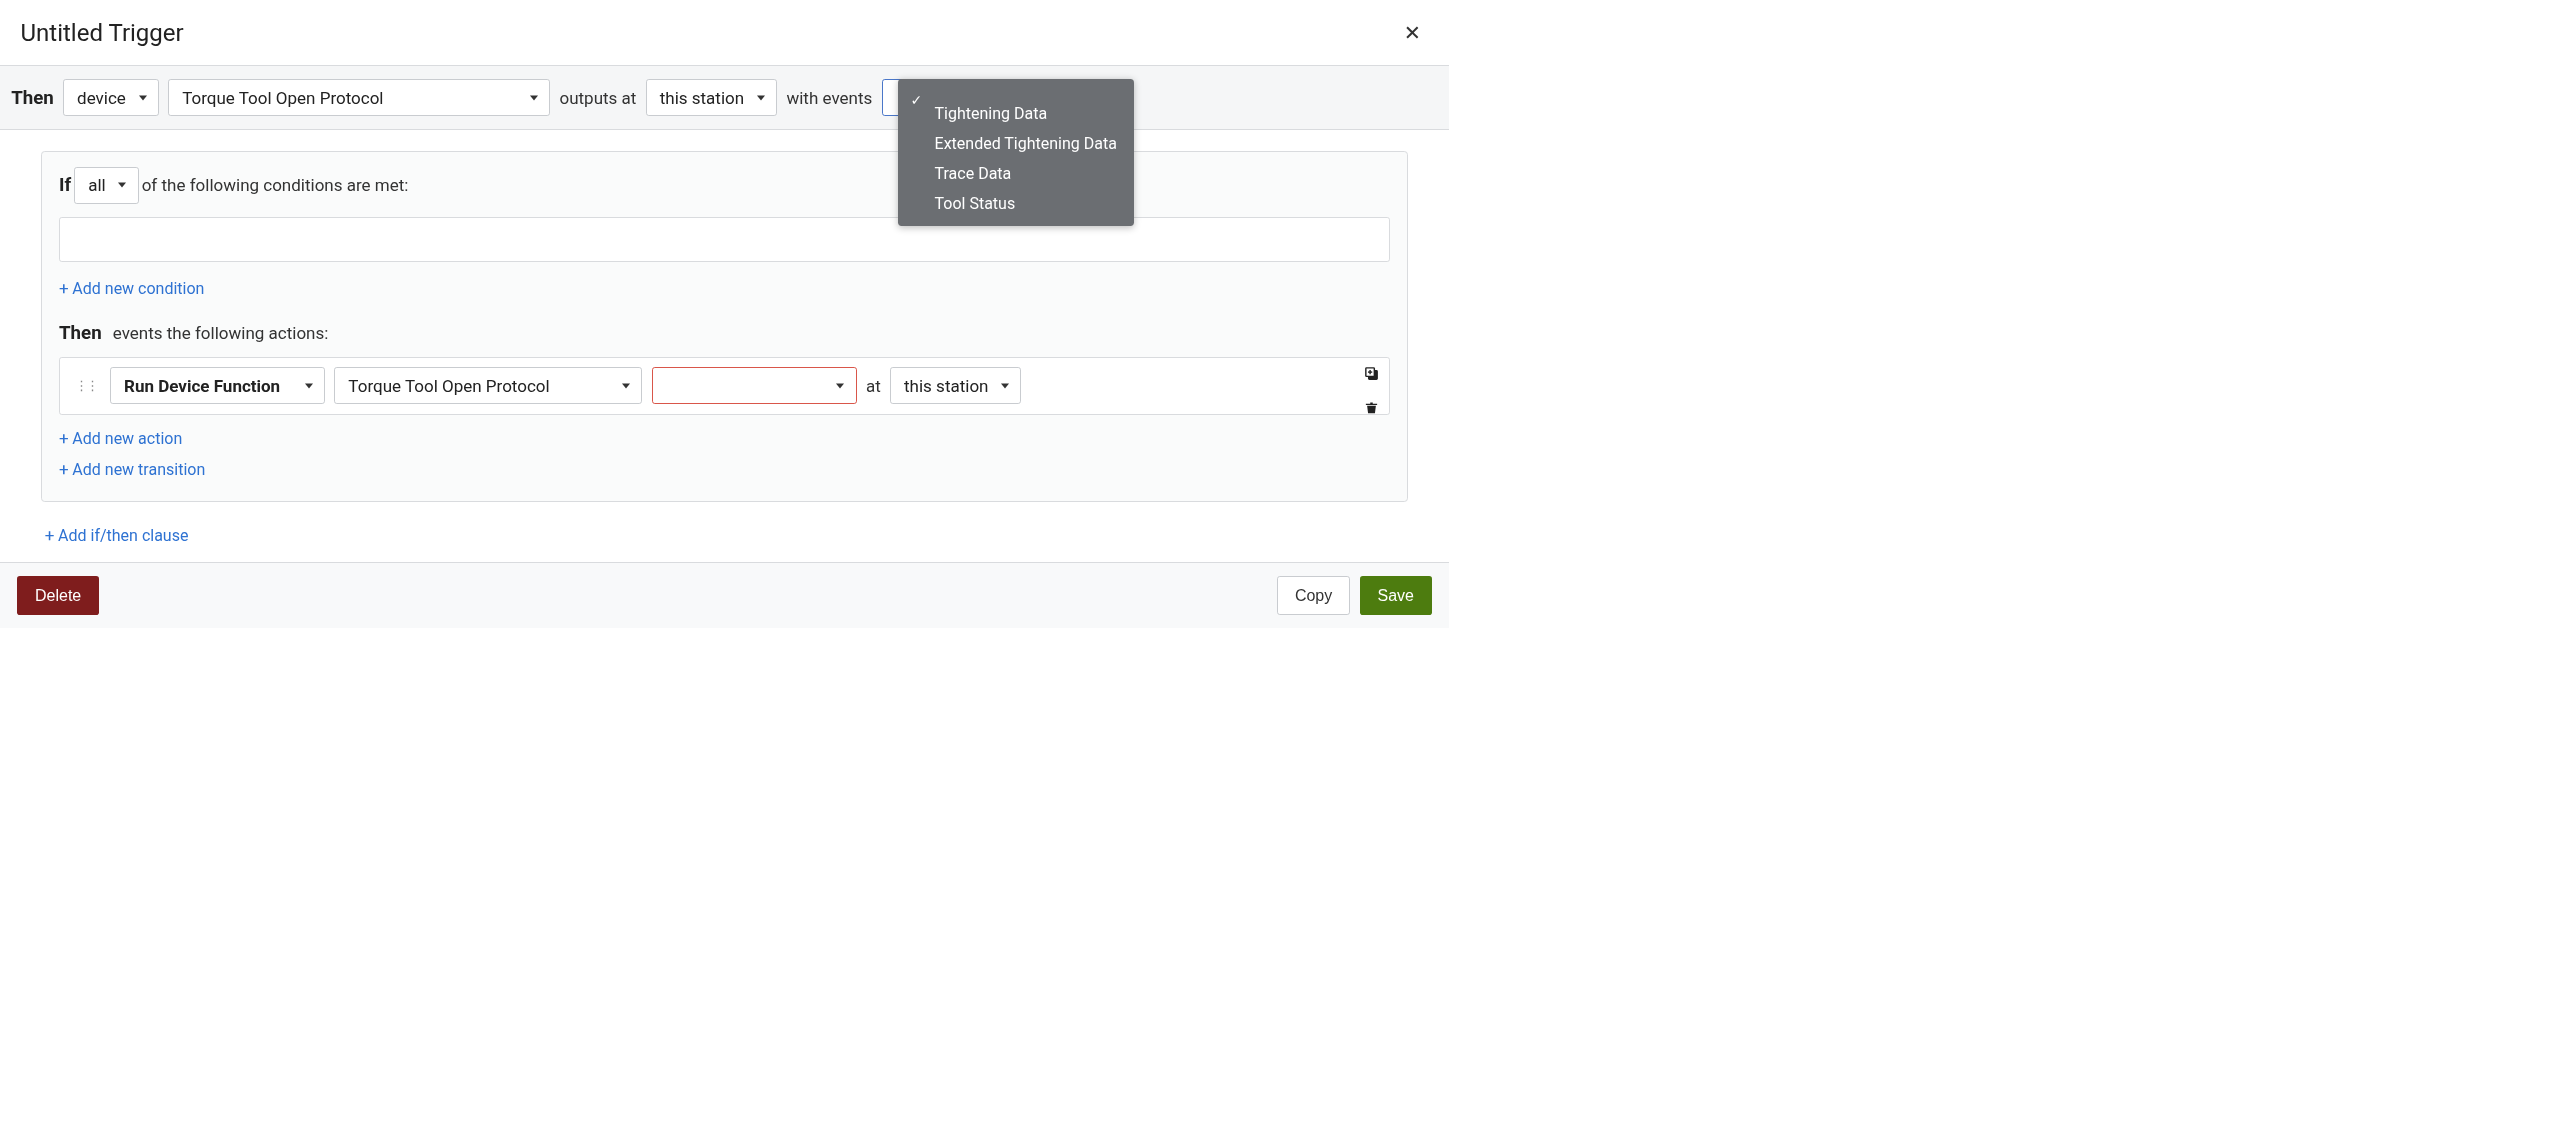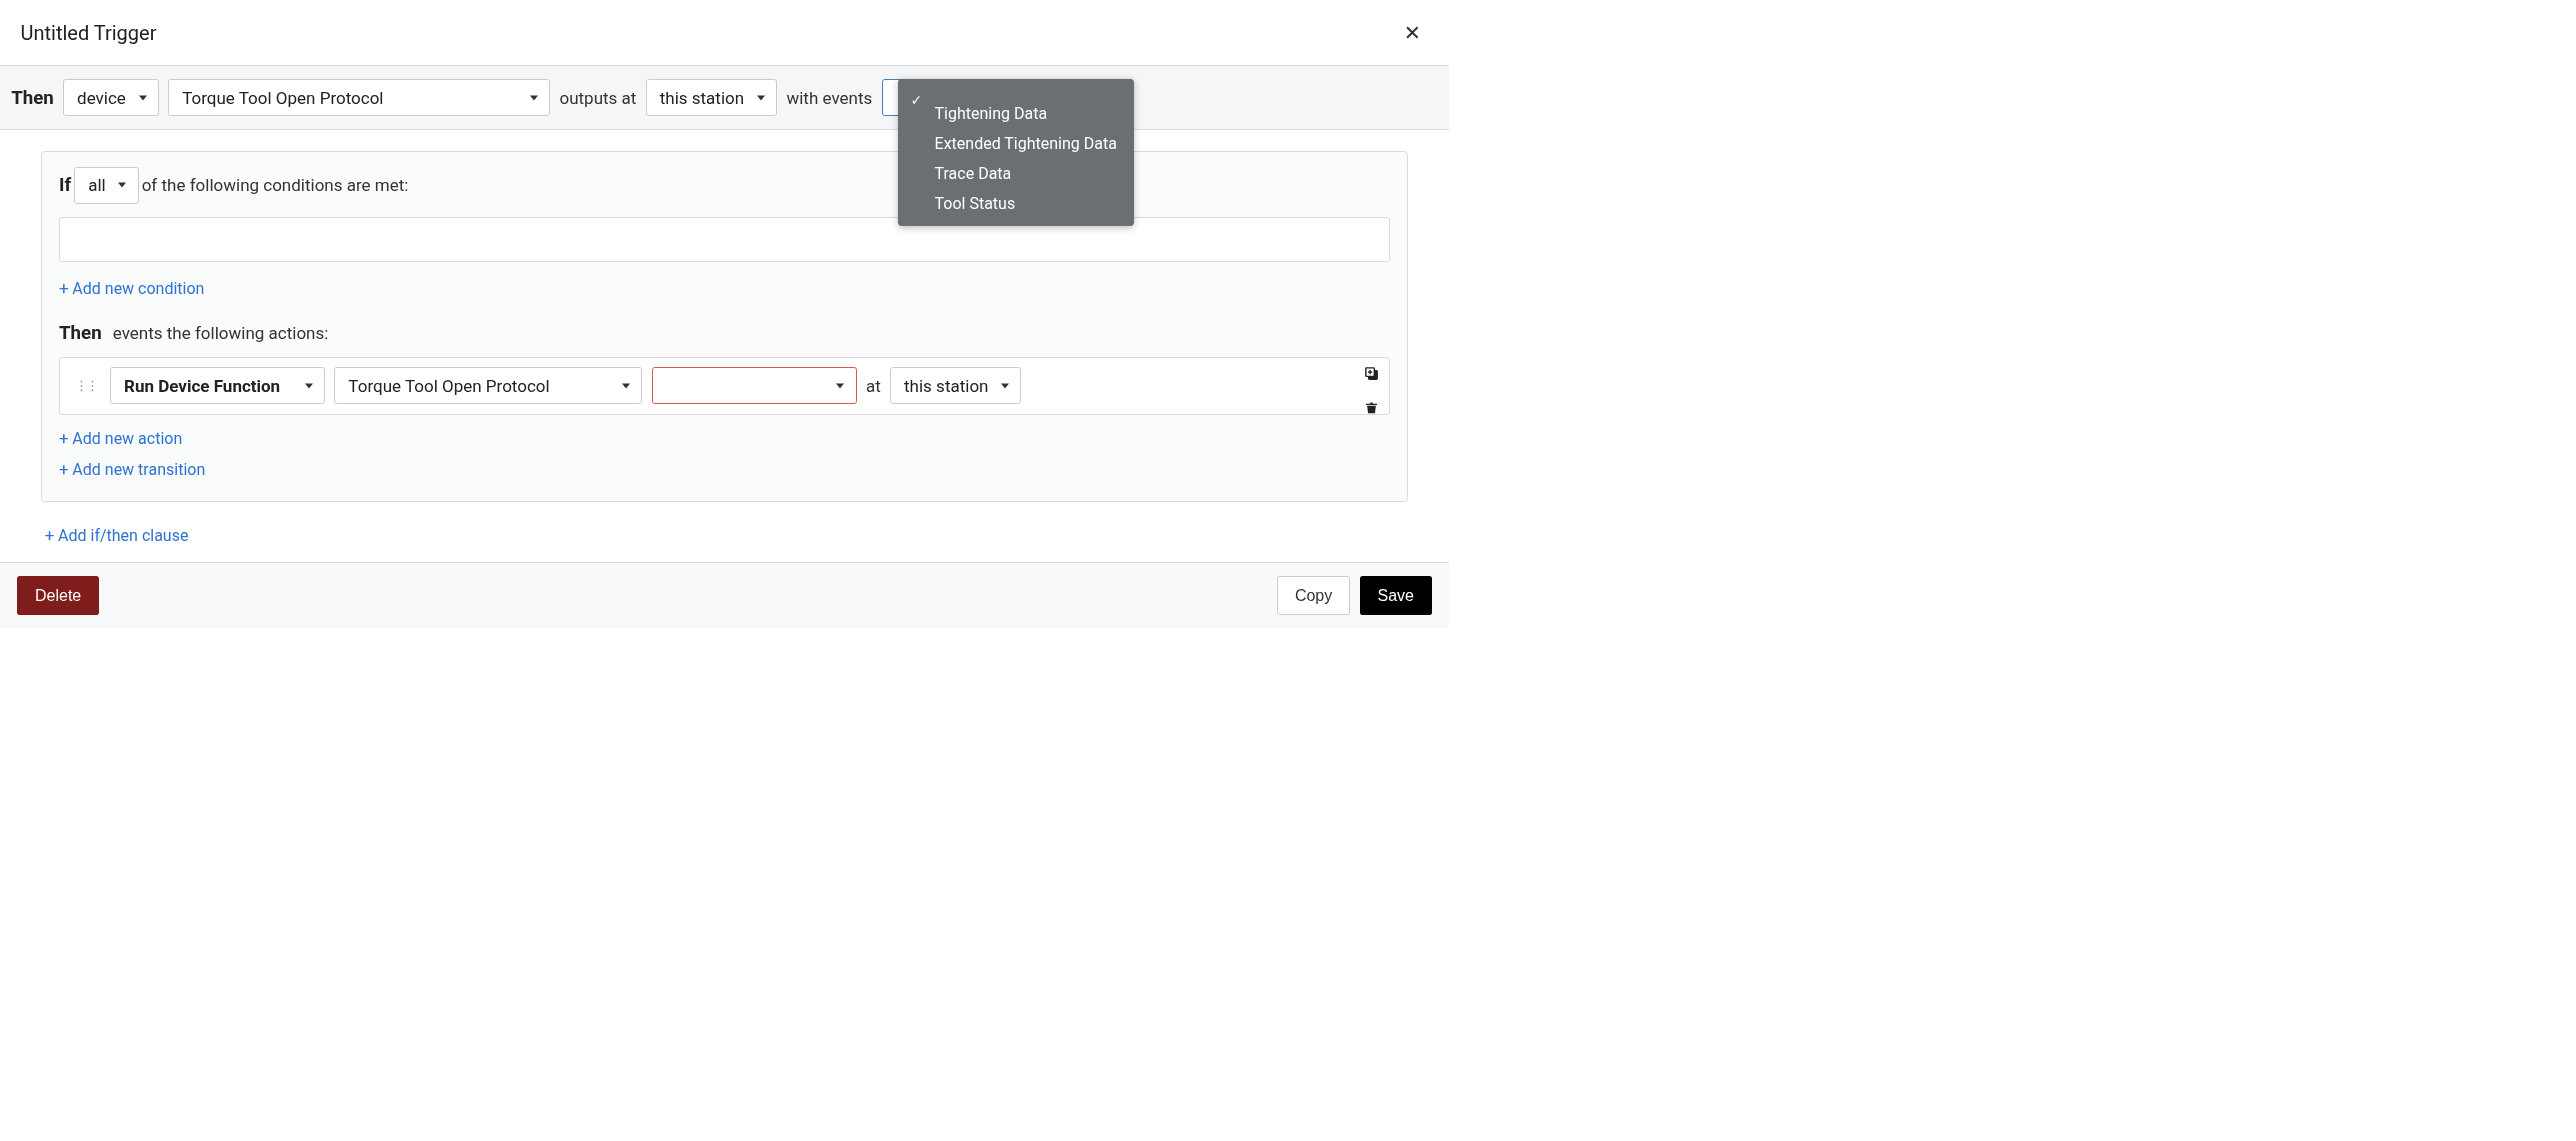--- a/index.html
+++ b/index.html
@@ -12,21 +12,21 @@
     transform-origin: top left;
   }
   .scale-wrap { width: 1449px; }
   .header {
     display: flex;
     align-items: center;
     justify-content: space-between;
     padding: 17px 20.5px 17px 20.5px;
   }
   .title {
-    font-size: 20px;
+    font-size: 24px;
     font-weight: 400;
   }
   .close-x {
     font-size: 20.5px;
     cursor: pointer;
     color: #333;
     padding: 3.7px 7.5px;
   }
   .when-bar {
     background: #f5f6f7;
@@ -175,21 +175,21 @@
   }
   .btn {
     border-radius: 2.8px;
     padding: 9.3px 17px;
     font-size: 16px;
     cursor: pointer;
     border: 0.9px solid transparent;
   }
   .btn-delete { background: #7f1d1d; color: #fff; }
   .btn-copy { background: #fff; border: 0.9px solid #c9ccd0; color: #333; }
-  .btn-save { background: #000000; color: #fff; }
+  .btn-save { background: #4d7c0f; color: #fff; }
   .footer-right { display: flex; gap: 9.3px; }
   .dd-station { min-width: 103px; }
   .dd-func { min-width: 215px; font-weight: bold; }
   .dd-proto { min-width: 308px; }
   .dd-all { min-width: 52px; }
 </style>
 </head>
 <body>
 
 <div class="scale-wrap">

